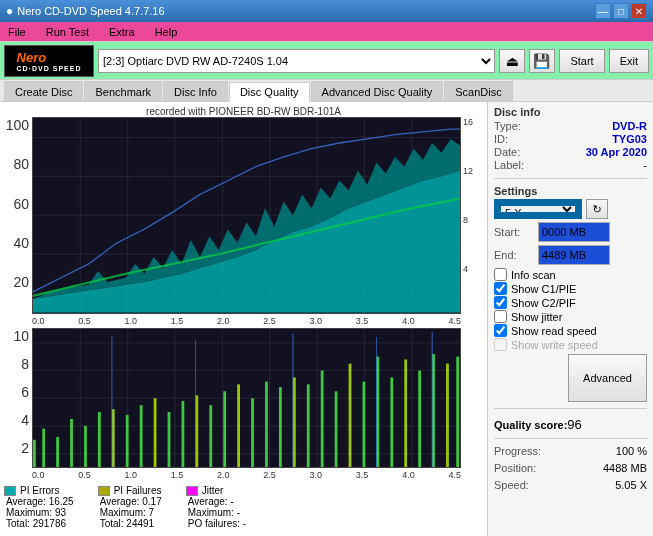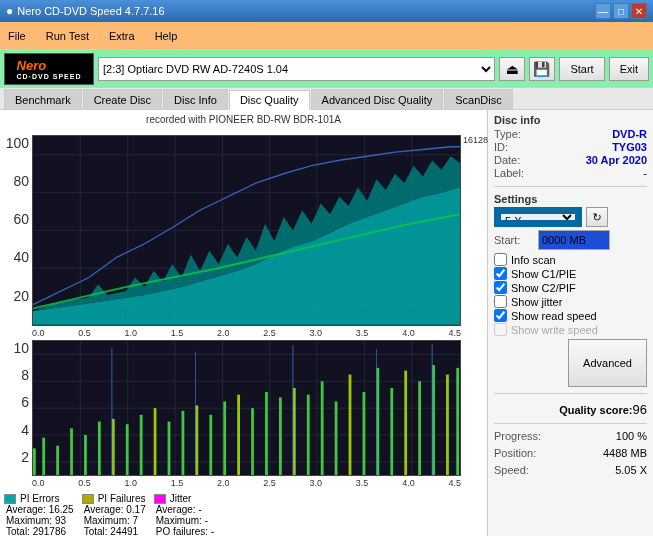--- a/index.html
+++ b/index.html
@@ -28,22 +28,22 @@
       width: 16px; height: 16px;
       background: #5a9ede;
       border: 1px solid #3a7abf;
       color: white;
       font-size: 10px;
       display: flex; align-items: center; justify-content: center;
       cursor: pointer;
     }
     
     #menubar {
-      height: 28px;
-      background: #fdba74;
+      height: 20px;
+      background: #ec4899;
       border-bottom: 1px solid #ccc;
       display: flex;
       align-items: center;
       padding: 0 4px;
       gap: 12px;
     }
     .menu-item {
       font-size: 11px;
       cursor: pointer;
       padding: 2px 4px;
@@ -132,21 +132,21 @@
     #chart-area {
       flex: 1;
       padding: 4px;
       display: flex;
       flex-direction: column;
       border-right: 1px solid #ccc;
     }
     #chart-title {
       font-size: 10px;
       text-align: center;
-      margin-bottom: 10px;
+      margin-bottom: 0;
       color: #333;
     }
     .y-axis {
       width: 28px;
       display: flex;
       flex-direction: column;
       justify-content: space-between;
       align-items: flex-end;
       padding-right: 3px;
       font-size: 14px;
@@ -167,21 +167,21 @@
     .x-axis-labels {
       flex: 1;
       display: flex;
       justify-content: space-between;
       font-size: 9px;
       color: #333;
     }
     
     #legend {
       display: flex;
-      gap: 8px;
+      gap: 24px;
       padding: 3px 0;
       align-items: flex-start;
     }
     .legend-item { display: flex; flex-direction: column; }
     .legend-header { display: flex; align-items: center; gap: 4px; font-size: 10px; }
     .legend-color { width: 12px; height: 10px; border: 1px solid #888; }
     .legend-data { padding-left: 2px; font-size: 10px; }
     
     #right-panel {
       width: 165px;
@@ -248,21 +248,21 @@
     .adv-btn {
       background: linear-gradient(to bottom, #f8f8f8, #e0e0e0);
       border: 1px solid #999;
       padding: 17px 14px;
       font-size: 11px;
       cursor: pointer;
       align-self: flex-end;
     }
     .quality-score-row {
       display: flex;
-      justify-content: flex-end;
+      justify-content: flex-start;
       align-items: center;
       font-size: 11px;
       font-weight: bold;
       margin-top: 2px;
     }
     .score-value { color: #000; font-size: 13px; font-weight: normal; }
     .progress-row {
       display: flex;
       justify-content: space-between;
       font-size: 11px;
@@ -310,22 +310,22 @@
   <select id="drive-select">
     <option>[2:3]  Optiarc DVD RW AD-7240S 1.04</option>
   </select>
   <div class="toolbar-icon-btn" title="Eject">⏏</div>
   <div class="toolbar-icon-btn" title="Save">💾</div>
   <button class="toolbar-btn">Start</button>
   <button class="toolbar-btn">Exit</button>
 </div>
 
 <div id="tabs">
+  <div class="tab">Create Disc</div>
   <div class="tab">Benchmark</div>
-  <div class="tab">Create Disc</div>
   <div class="tab">Disc Info</div>
   <div class="tab active">Disc Quality</div>
   <div class="tab">Advanced Disc Quality</div>
   <div class="tab">ScanDisc</div>
 </div>
 
 <div id="main">
 
   <div id="chart-area">
     <div id="chart-title">recorded with PIONEER  BD-RW  BDR-101A</div>
@@ -373,21 +373,21 @@
             370,32 380,40 390,28 400,35 410,22 420,30 430,18 440,25 450,15 460,20
             460,38 440,42 420,45 400,50 380,55 360,60 340,65 320,72 300,78 280,82 260,88 
             240,95 220,100 200,104 180,108 160,112 140,115 120,118 100,120 80,122 60,124 40,126 20,128 0,130" fill="#007777" opacity="0.9"></polygon>
 
           <polyline points="0,128 50,120 100,112 150,105 200,98 250,90 300,82 350,74 400,66 460,58" fill="none" stroke="#00cc44" stroke-width="1.5" opacity="0.8"></polyline>
 
           <polyline points="0,125 30,115 60,105 90,90 120,80 150,68 180,55 210,45 240,35 270,28 300,22 330,18 360,15 390,12 420,10 450,8 460,8" fill="none" stroke="#4488ff" stroke-width="1" opacity="0.7"></polyline>
         </svg>
       </div>
 
-      <div style="width:22px; display:flex; flex-direction:row; justify-content:space-between; align-items:flex-start; padding-left:2px; font-size:9px; color:#333;">
+      <div style="width:22px; display:flex; flex-direction:column; justify-content:space-between; align-items:flex-start; padding-left:2px; font-size:9px; color:#333;">
         <span>16</span>
         <span>12</span>
         <span>8</span>
         <span>4</span>
         <span></span>
       </div>
     </div>
 
     <div class="x-axis-row">
       <div class="x-axis-spacer"></div>
@@ -574,20 +574,24 @@
       <div class="settings-row">
         <select class="settings-select">
           <option>5 X</option>
         </select>
         <div class="toolbar-icon-btn" style="width:22px;height:20px;font-size:11px;">↻</div>
       </div>
       <div class="settings-row">
         <span class="settings-label">Start:</span>
         <input class="settings-input" type="text" value="0000 MB" style="">
       </div>
+      <div class="settings-row">
+        <span class="settings-label">End:</span>
+        <input class="settings-input" type="text" value="4489 MB" style="">
+      </div>
       <div class="checkbox-row">
         <input type="checkbox" style="">
         <span>Info scan</span>
       </div>
       <div class="checkbox-row">
         <input type="checkbox" checked="" style="">
         <span>Show C1/PIE</span>
       </div>
       <div class="checkbox-row">
         <input type="checkbox" checked="" style="">

